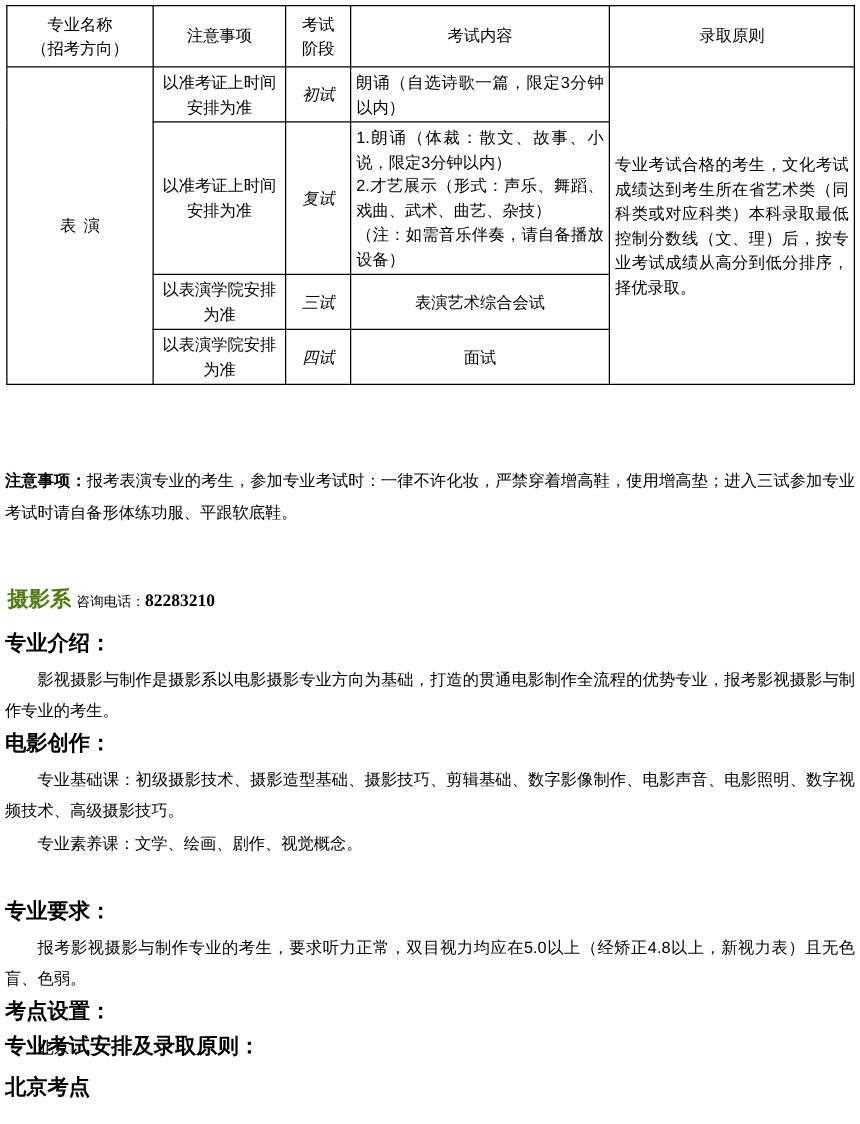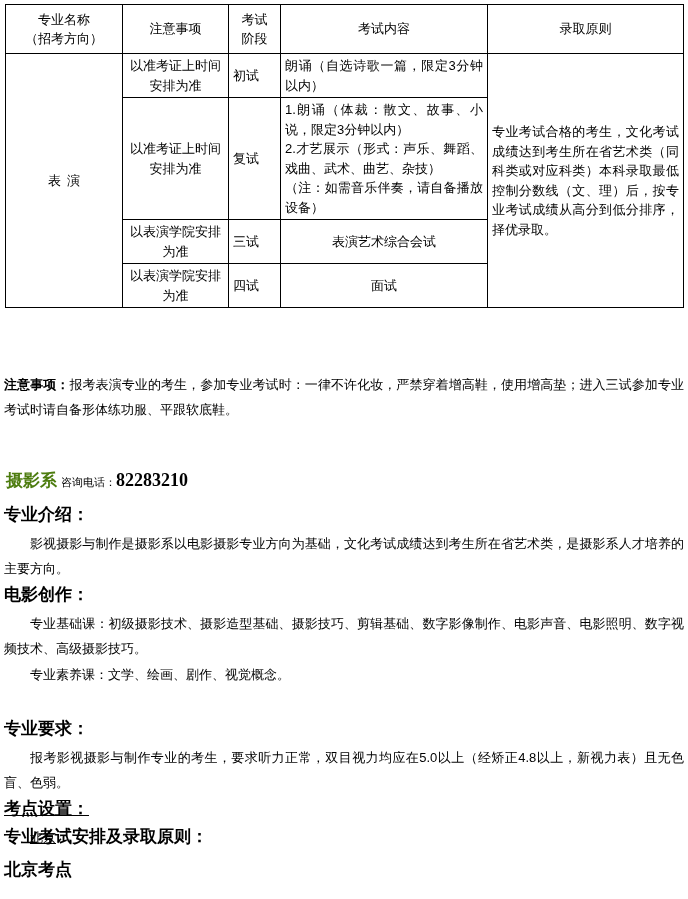--- a/index.html
+++ b/index.html
@@ -65,21 +65,23 @@
     letter-spacing: 6px;
     text-indent: 6px;
     font-size: 13.5px;
   }
   td.time-cell {
     text-align: center;
     font-size: 12.5px;
     line-height: 1.5;
   }
   td.stage-cell {
-    font-size: 13px;
+    text-align: center;
+    font-size: 13px;
+    font-style: italic;
   }
   td.policy-cell {
     text-align: justify;
     text-align-last: left;
     padding: 4px 8px;
     line-height: 1.78;
     font-size: 13px;
   }
   .col1 { width: 117px; }
   .col2 { width: 106px; }
@@ -114,21 +116,21 @@
     font-size: 17px;
   }
   .dept-tel-label {
     color: #000000;
     font-size: 11px;
     margin-left: 4px;
   }
   .dept-tel-number {
     font-family: "Liberation Serif", "DejaVu Serif", serif;
     font-weight: bold;
-    font-size: 18px;
+    font-size: 14px;
   }
 
   .sec {
     position: absolute;
     left: 4px;
     width: 680px;
     font-size: 13px;
     line-height: 1.95;
   }
   .sec-title {
@@ -203,35 +205,35 @@
 </div>
 
 <div class="note-block"><b>注意事项：</b><span>报考表演专业的考生，参加专业考试时：一律不许化妆，严禁穿着增高鞋，使用增高垫；进入三试参加专业考试时请自备形体练功服、平跟软底鞋。</span></div>
 
 <div class="dept-head">
   <span class="dept-name" style="color: #4d7c0f;">摄影系</span><span class="dept-tel-label">咨询电话：</span><span class="dept-tel-number">82283210</span>
 </div>
 
 <div class="sec" style="top:498px;">
   <div class="sec-title">专业介绍：</div>
-  <div class="para">影视摄影与制作是摄影系以电影摄影专业方向为基础，文化考试成绩达到考生所在省艺术类，是摄影系人才培养的主要方向。</div>
+  <div class="para">影视摄影与制作是摄影系以电影摄影专业方向为基础，打造的贯通电影制作全流程的优势专业，报考影视摄影与制作专业的考生。</div>
 </div>
 
 <div class="sec" style="top:578px;">
   <div class="sec-title">电影创作：</div>
   <div class="para">专业基础课：初级摄影技术、摄影造型基础、摄影技巧、剪辑基础、数字影像制作、电影声音、电影照明、数字视频技术、高级摄影技巧。</div>
   <div class="para-flat">专业素养课：文学、绘画、剧作、视觉概念。</div>
 </div>
 
 <div class="sec" style="top:712px;">
   <div class="sec-title">专业要求：</div>
   <div class="para">报考影视摄影与制作专业的考生，要求听力正常，双目视力均应在5.0以上（经矫正4.8以上，新视力表）且无色盲、色弱。</div>
 </div>
 
-<div class="sec" style="top:792px;text-decoration:underline;">
+<div class="sec" style="top:792px;">
   <div class="sec-title">考点设置：</div>
   <div class="para-flat">北京</div>
 </div>
 
 <div class="sec" style="top:820px;">
   <div class="sec-title">专业考试安排及录取原则：</div>
   <div class="sec-title">北京考点</div>
 </div>
 
 </body></html>

